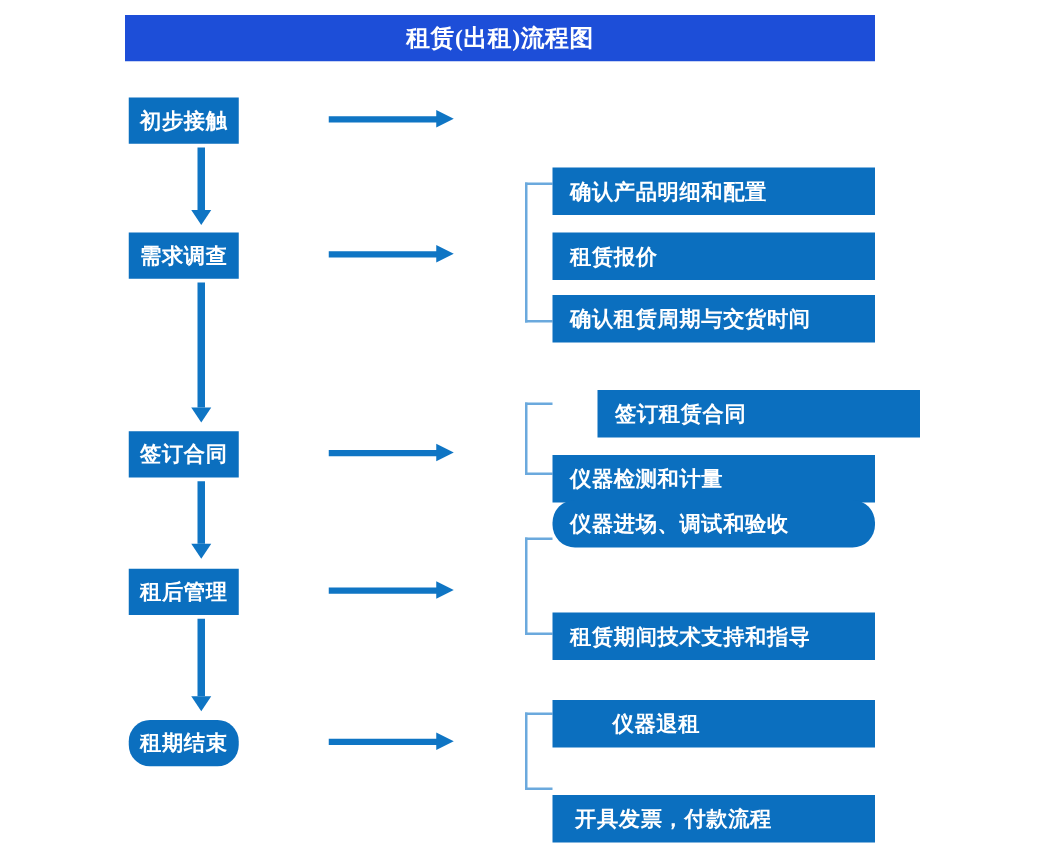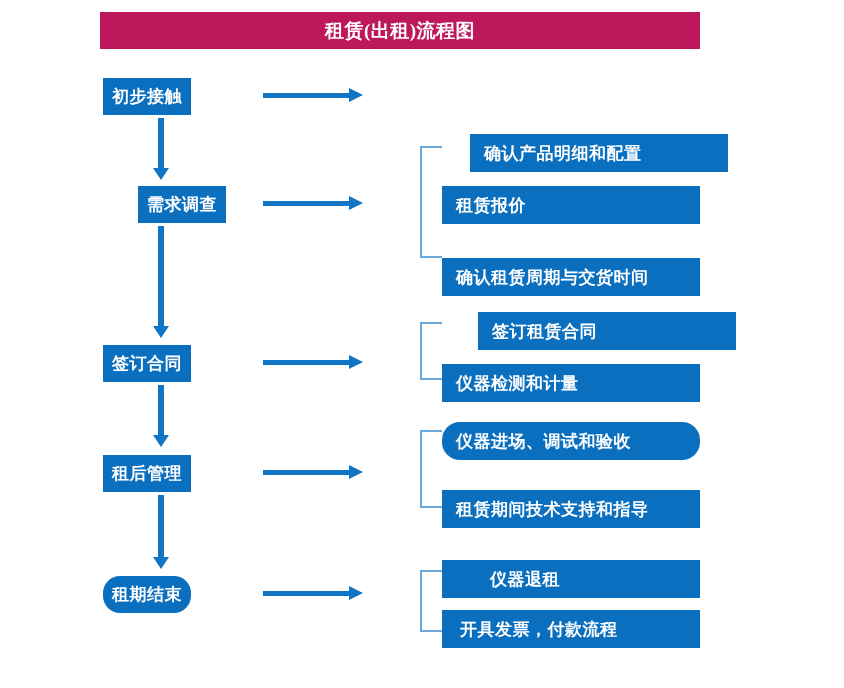--- a/index.html
+++ b/index.html
@@ -22,21 +22,21 @@
     height: 688px;
   }
 
   
   .title-bar {
     position: absolute;
     left: 100px;
     top: 12px;
     width: 600px;
     height: 37px;
-    background: #be185d;
+    background: #1d4ed8;
     color: #ffffff;
     display: flex;
     align-items: center;
     justify-content: center;
     font-size: 19px;
     font-weight: bold;
     letter-spacing: 0.5px;
   }
 
   
@@ -141,29 +141,29 @@
   <div class="h-arrow" style="top:88px;">
     <div class="shaft"></div>
     <div class="head"></div>
   </div>
 
   <div class="v-arrow" style="top:118px; height:62px;">
     <div class="shaft" style="height:50px;"></div>
     <div class="head" style="top:50px;"></div>
   </div>
 
-  <div class="stage-box" style="top:186px;margin-left:35px;">需求调查</div>
+  <div class="stage-box" style="top:186px;">需求调查</div>
   <div class="h-arrow" style="top:196px;">
     <div class="shaft"></div>
     <div class="head"></div>
   </div>
   <div class="bracket" style="left:420px; top:146px; height:112px;"></div>
-  <div class="detail-box" style="top:134px;margin-left:28px;">确认产品明细和配置</div>
+  <div class="detail-box" style="top:134px;">确认产品明细和配置</div>
   <div class="detail-box" style="top:186px;">租赁报价</div>
-  <div class="detail-box" style="top:258px;">确认租赁周期与交货时间</div>
+  <div class="detail-box" style="top:236px;">确认租赁周期与交货时间</div>
 
   <div class="v-arrow" style="top:226px; height:112px;">
     <div class="shaft" style="height:100px;"></div>
     <div class="head" style="top:100px;"></div>
   </div>
 
   <div class="stage-box" style="top:345px;">签订合同</div>
   <div class="h-arrow" style="top:355px;">
     <div class="shaft"></div>
     <div class="head"></div>
@@ -176,30 +176,30 @@
     <div class="shaft" style="height:50px;"></div>
     <div class="head" style="top:50px;"></div>
   </div>
 
   <div class="stage-box" style="top:455px;">租后管理</div>
   <div class="h-arrow" style="top:465px;">
     <div class="shaft"></div>
     <div class="head"></div>
   </div>
   <div class="bracket" style="left:420px; top:430px; height:78px;"></div>
-  <div class="detail-box" style="top:422px;border-radius:18px;">仪器进场、调试和验收</div>
+  <div class="detail-box" style="top:400px;border-radius:18px;">仪器进场、调试和验收</div>
   <div class="detail-box" style="top:490px;">租赁期间技术支持和指导</div>
 
   <div class="v-arrow" style="top:495px; height:74px;">
     <div class="shaft" style="height:62px;"></div>
     <div class="head" style="top:62px;"></div>
   </div>
 
   <div class="stage-box" style="top:576px;border-radius:17px;">租期结束</div>
   <div class="h-arrow" style="top:586px;">
     <div class="shaft"></div>
     <div class="head"></div>
   </div>
   <div class="bracket" style="left:420px; top:570px; height:62px;"></div>
   <div class="detail-box" style="top:560px;padding-left:48px;">仪器退租</div>
-  <div class="detail-box" style="top:610px;padding-left:18px;">开具发票，付款流程</div>
+  <div class="detail-box" style="top:636px;padding-left:18px;">开具发票，付款流程</div>
 
 </div>
 
 </body></html>

